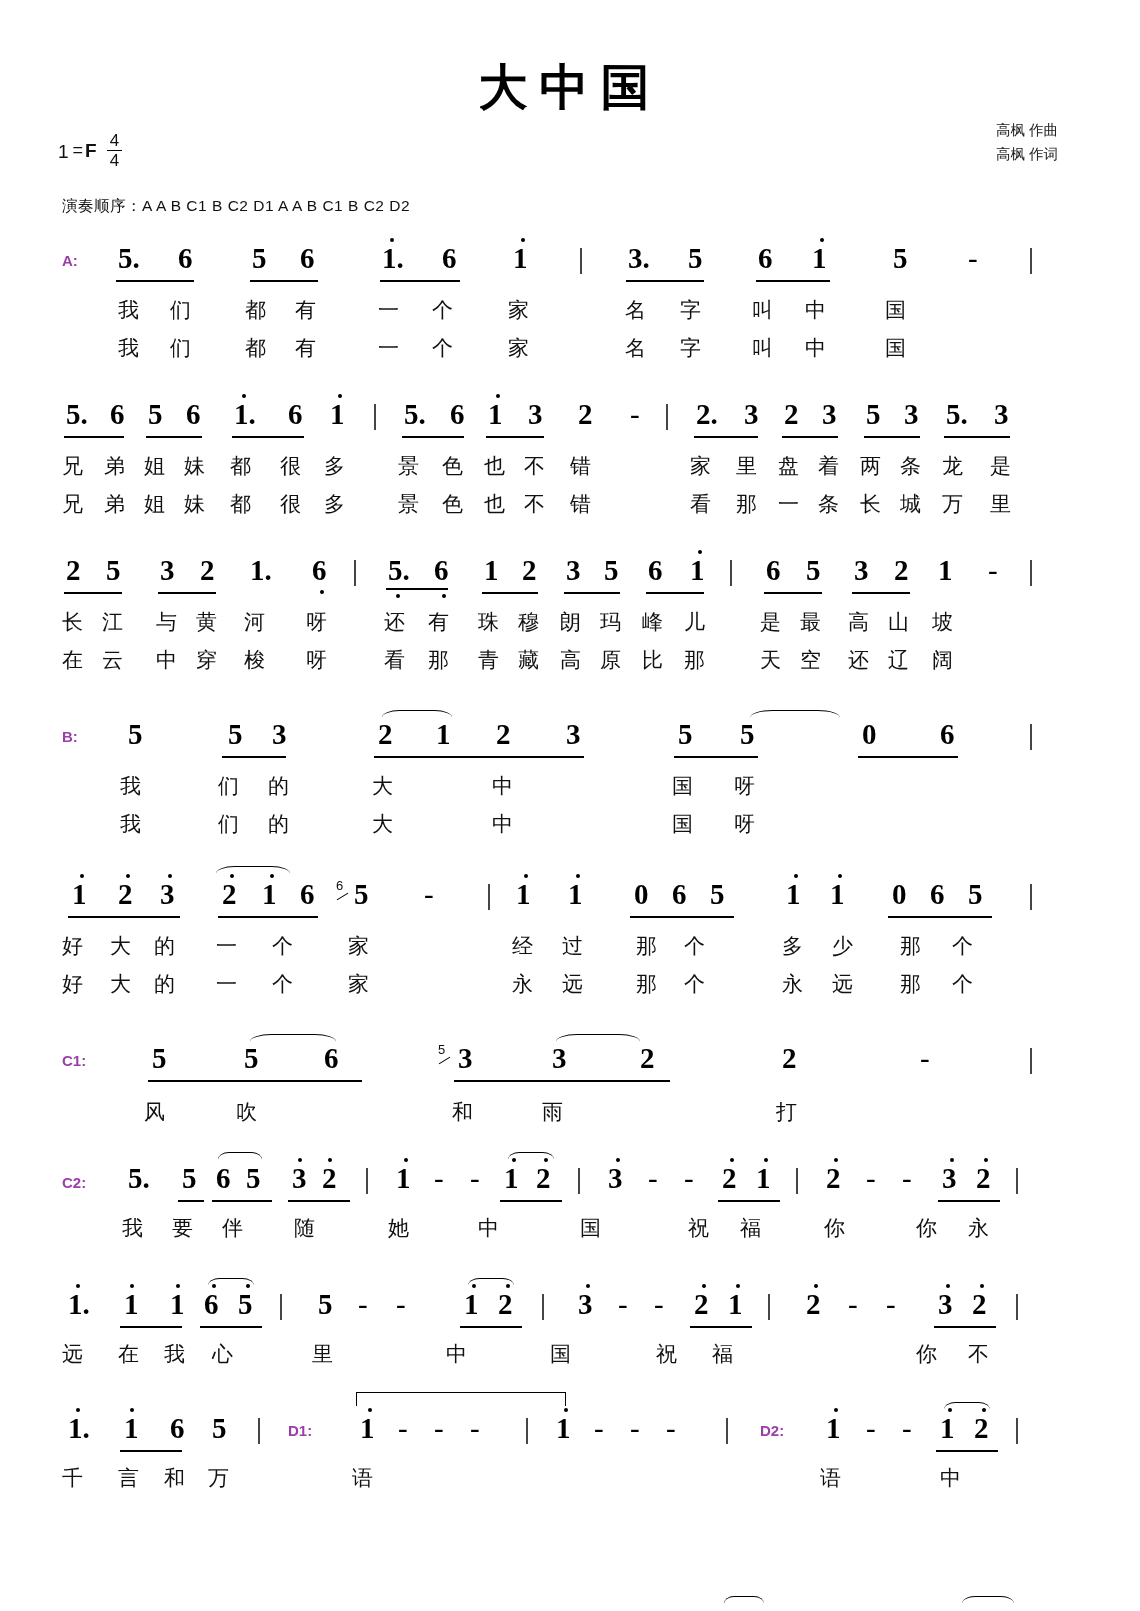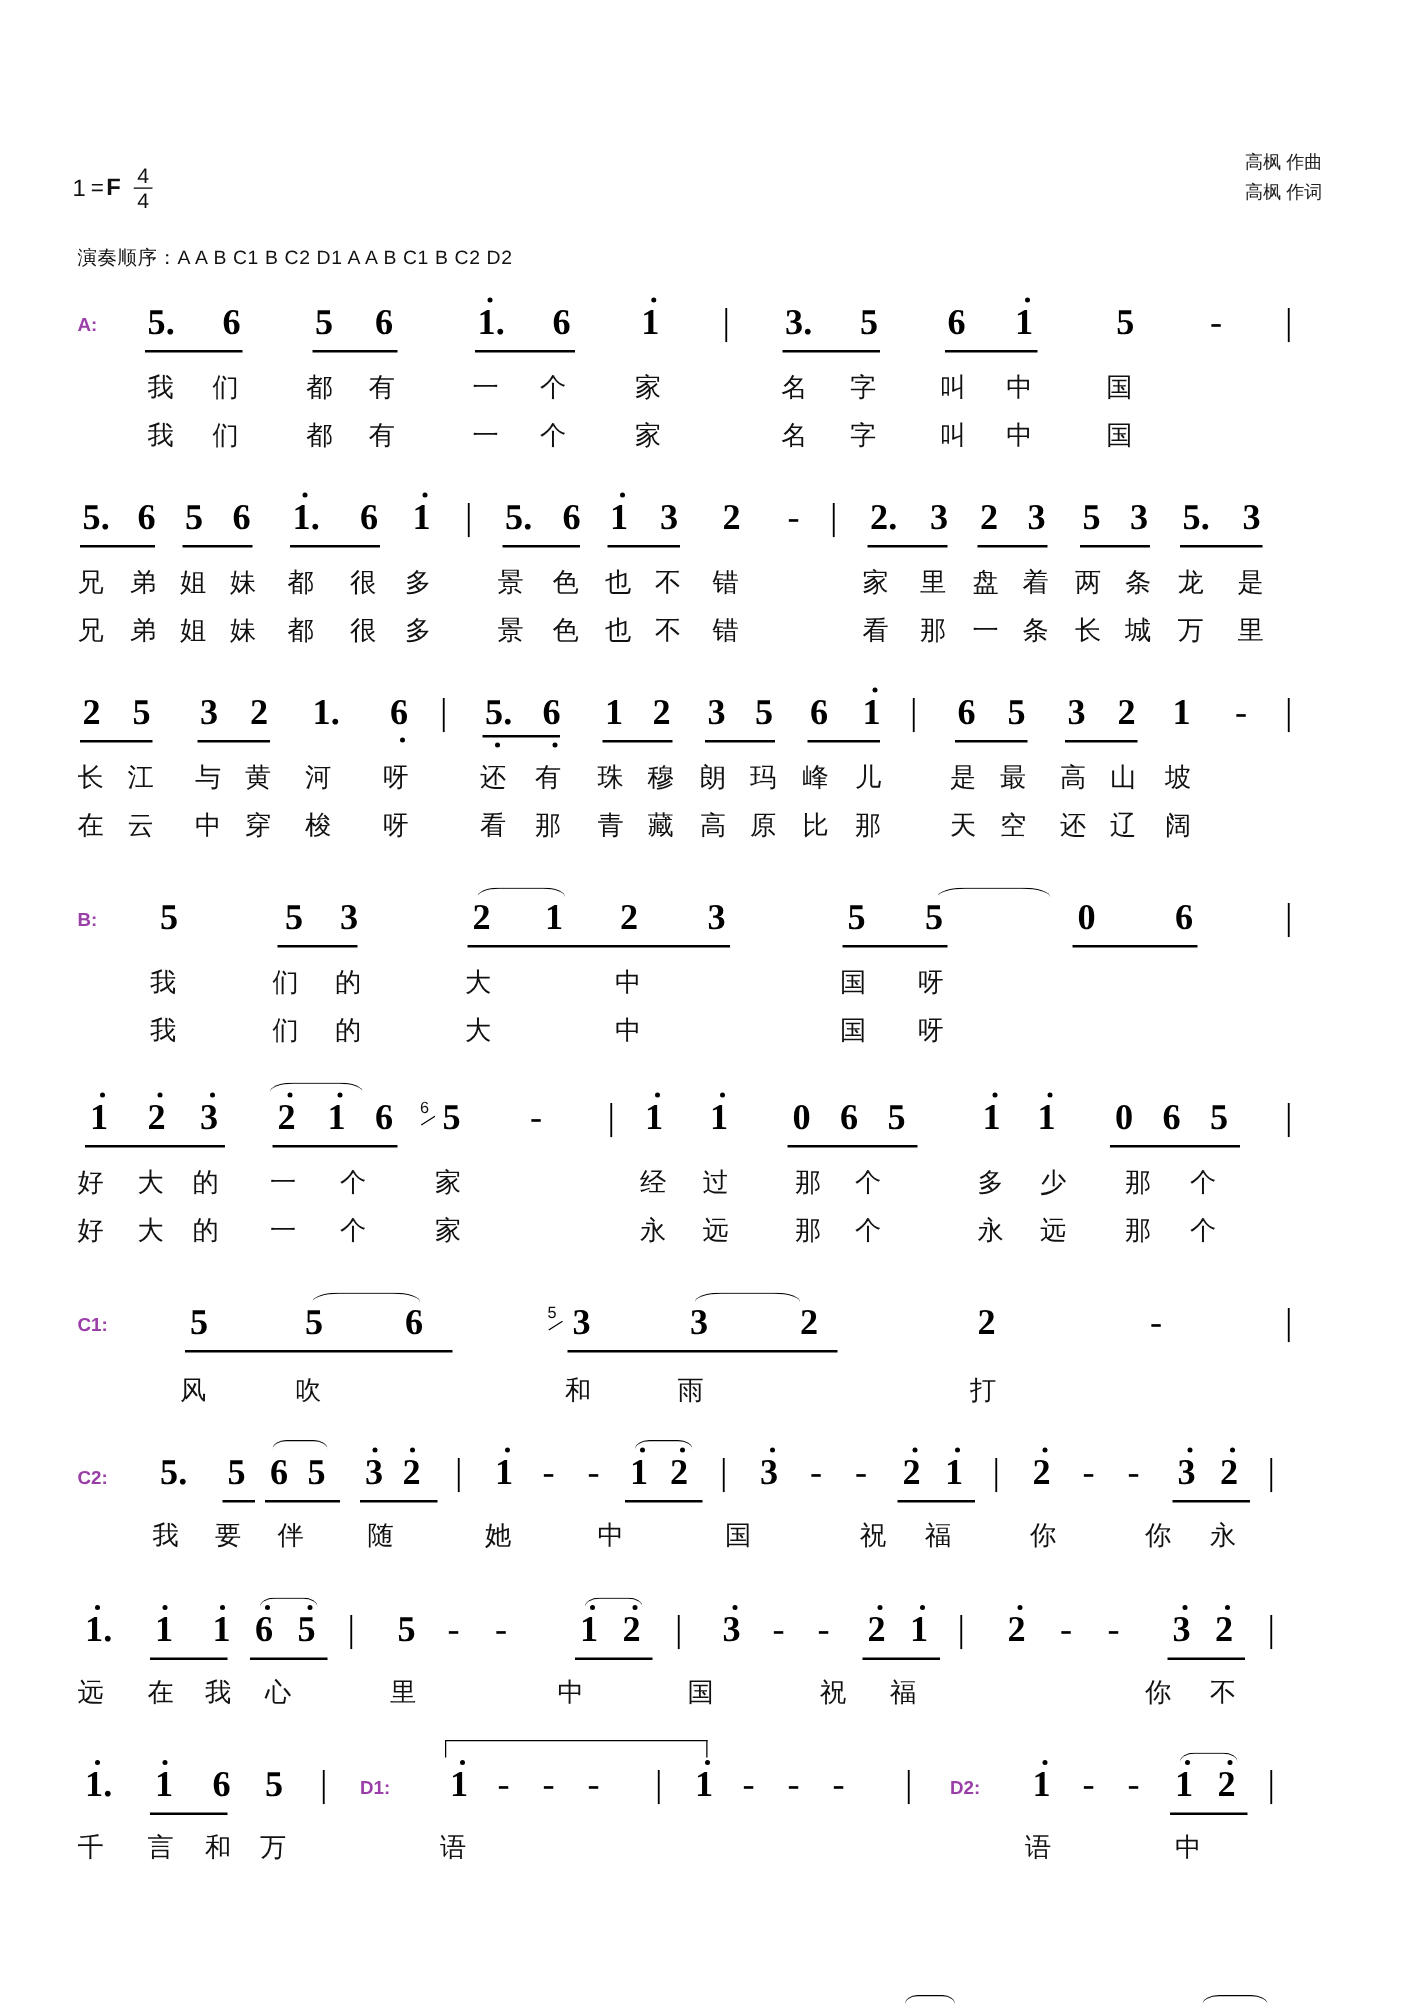--- a/index.html
+++ b/index.html
@@ -61,20 +61,21 @@
   }
   .ly{position:absolute;white-space:nowrap;}
   .grace{position:absolute;font-size:13px;}
   .gline{position:absolute;border-bottom:1.4px solid #000;width:13px;transform:rotate(-32deg);}
 </style>
 </head>
 <body>
 
 <div class="sheet">
 
+  <div class="title">大中国</div>
 
   <div class="credits">
     <div>高枫 作曲</div>
     <div>高枫 作词</div>
   </div>
 
   <div class="keyblock">
     <span class="one">1</span>
     <span class="eq">=</span>
     <span class="f">F</span>

